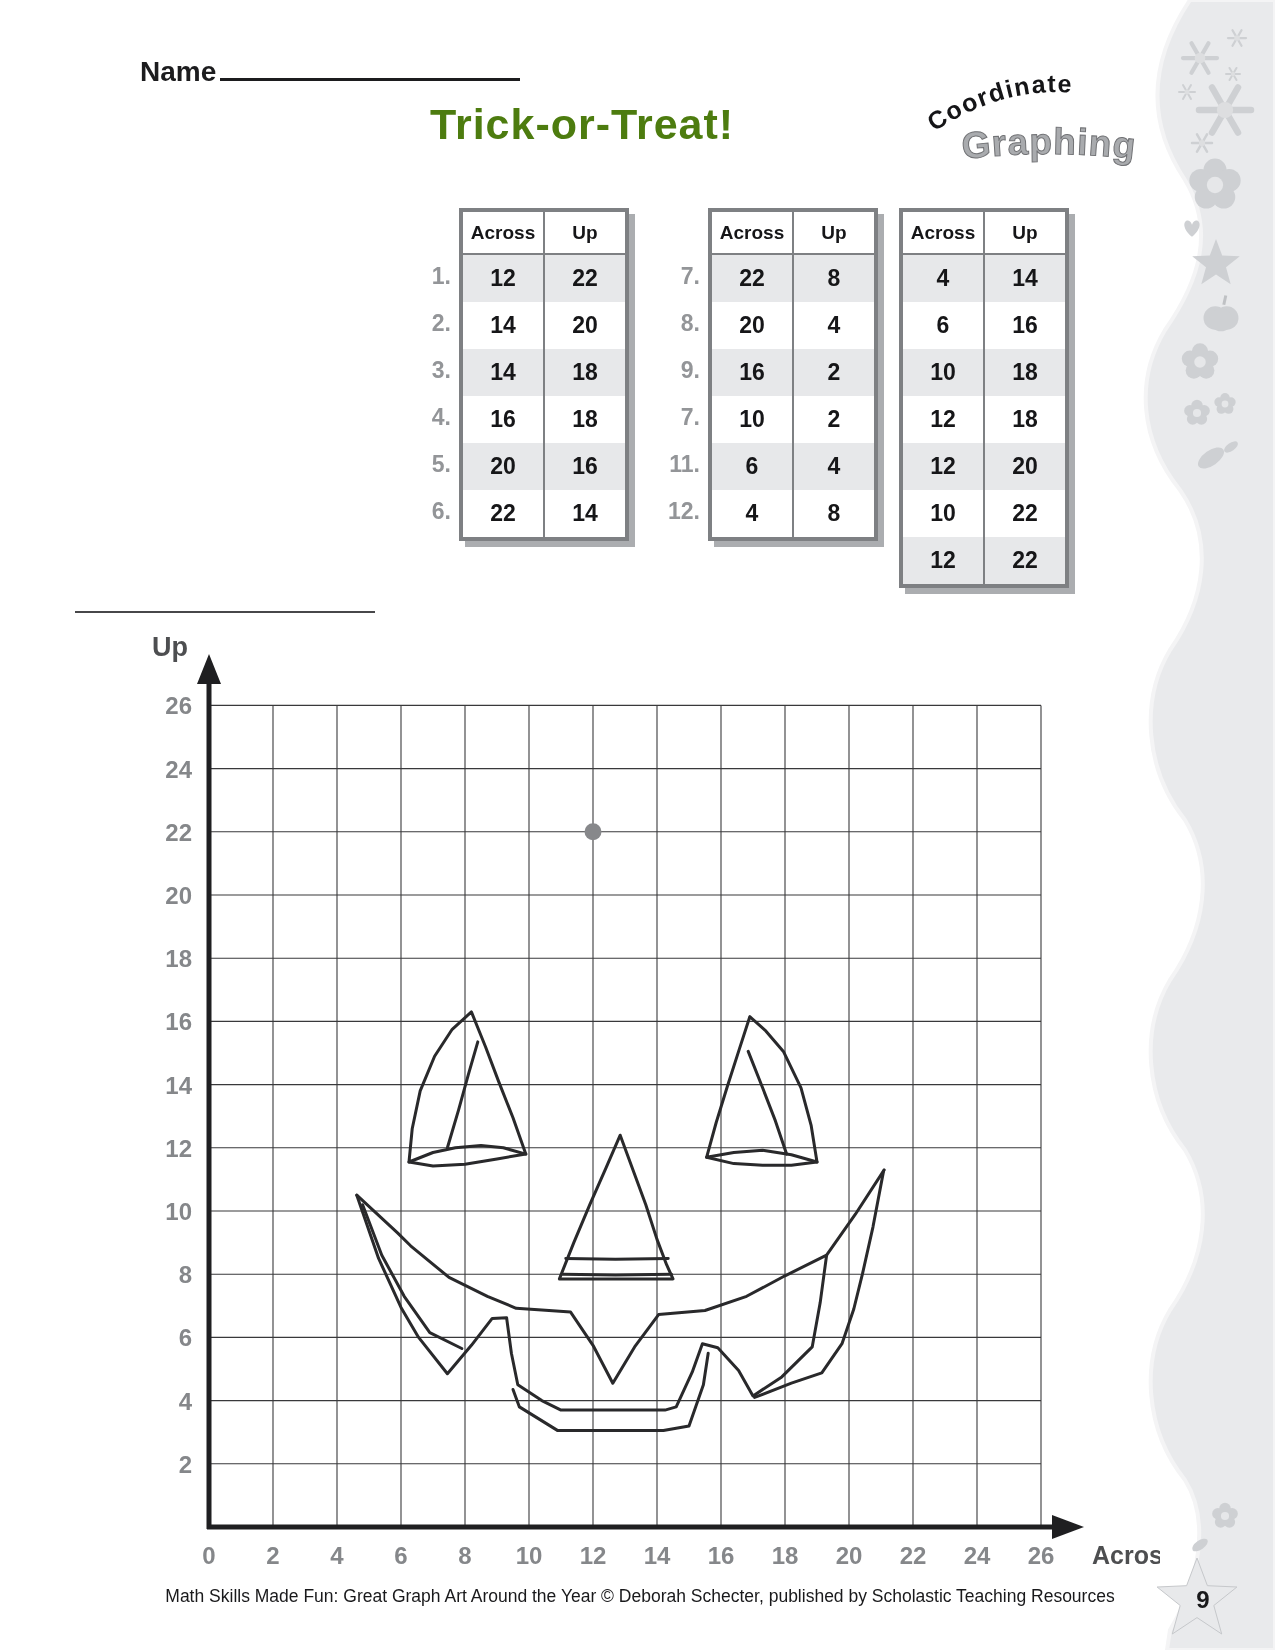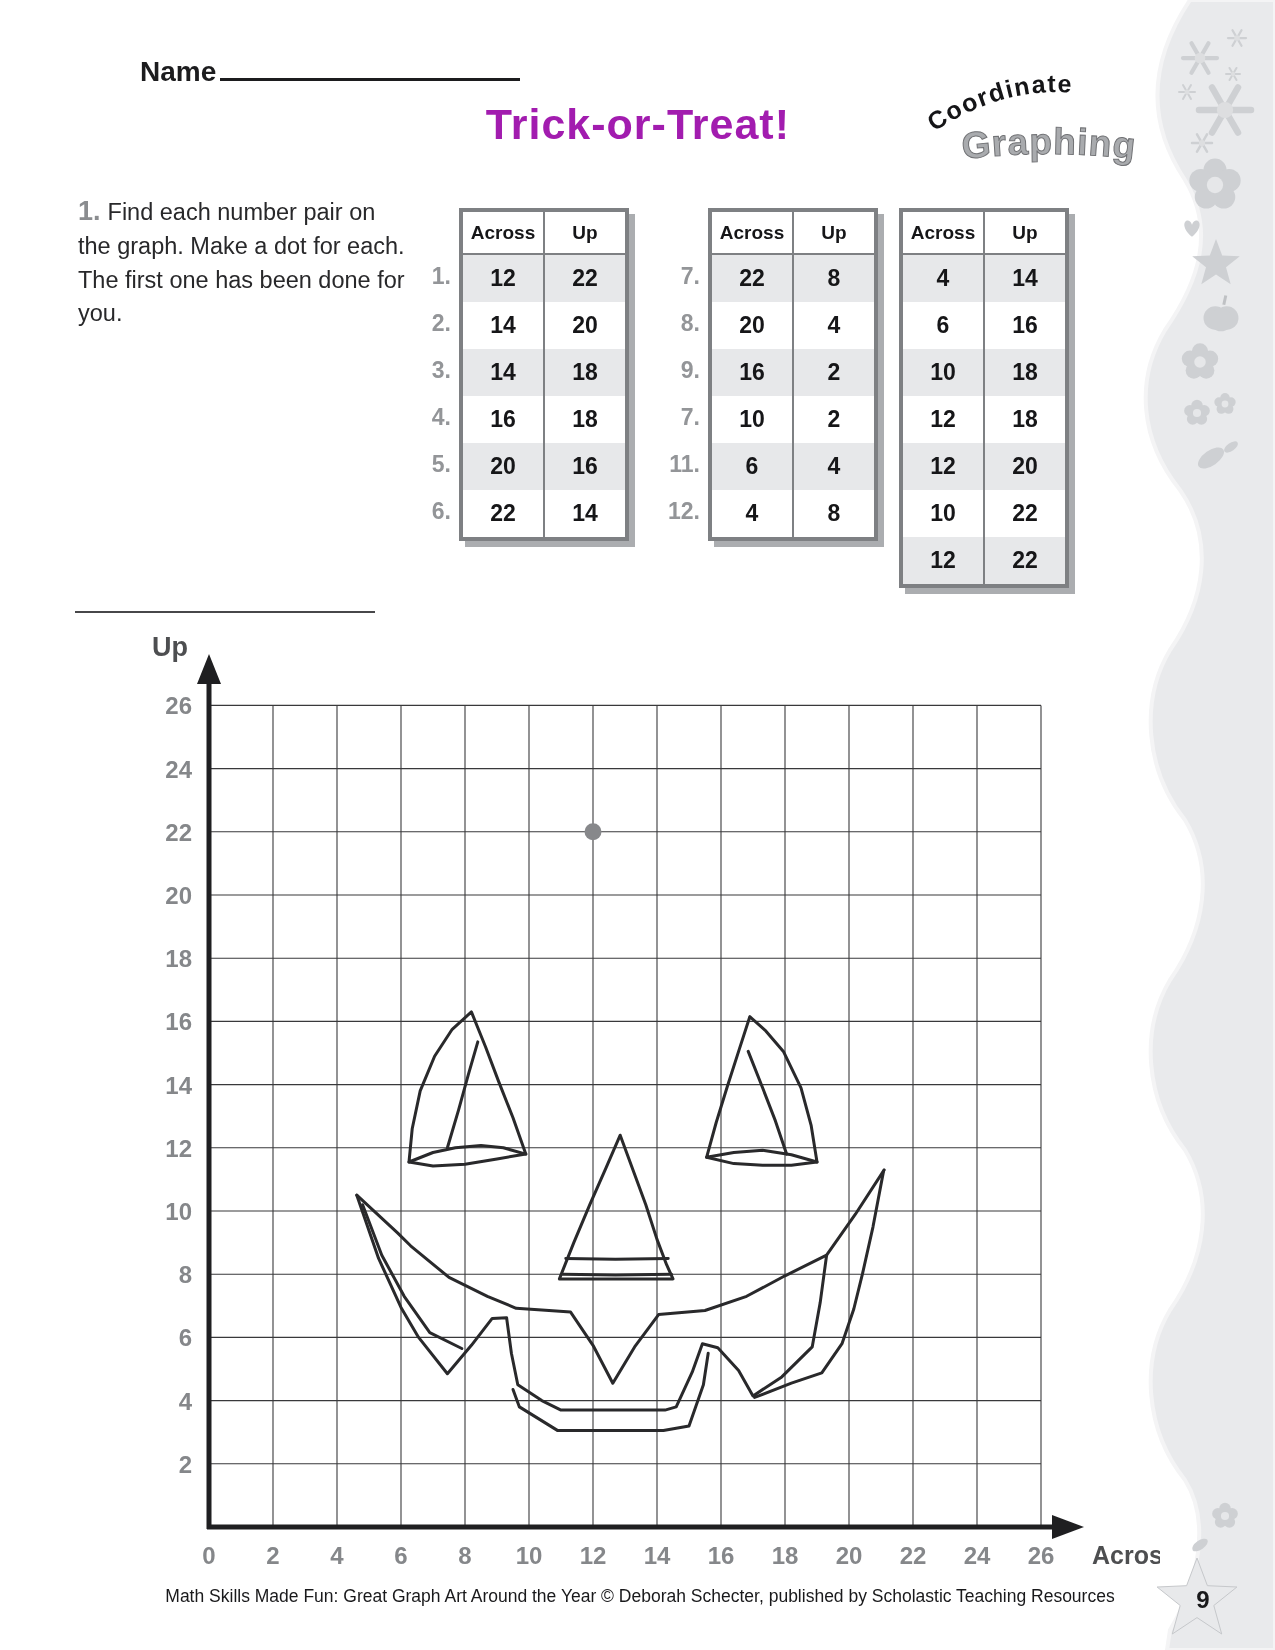--- a/index.html
+++ b/index.html
@@ -2,22 +2,22 @@
 <html><head>
 <meta charset="utf-8">
 <style>
   html,body{margin:0;padding:0;background:#ffffff;}
   body{width:1275px;height:1650px;position:relative;overflow:hidden;
        font-family:"Liberation Sans", sans-serif;color:#1c1c1e;}
   .abs{position:absolute;}
   
   #name-row{left:140px;top:56px;font-size:28px;font-weight:bold;}
   #name-line{display:inline-block;width:300px;border-bottom:3px solid #1c1c1e;height:20px;margin-left:4px;}
-  #page-title{left:430px;top:100px;width:360px;text-align:right;font-size:43px;font-weight:bold;
-              color:#a21caf;letter-spacing:1px;}
+  #page-title{left:430px;top:100px;width:360px;text-align:left;font-size:43px;font-weight:bold;
+              color:#4d7c0f;letter-spacing:1px;}
   
   #instructions{left:78px;top:192px;width:332px;font-size:23.5px;line-height:1.42;color:#28282a;}
   #instructions p{margin:0 0 20px 0;}
   .instr-num{color:#8a8c8f;font-weight:bold;font-size:27px;margin-right:7px;}
   #answer-line{left:75px;top:585px;width:300px;height:26px;border-bottom:2.5px solid #47474a;}
   
   .coord-table{position:absolute;display:flex;align-items:flex-start;}
   .row-labels{display:flex;flex-direction:column;align-items:flex-end;width:46px;margin-right:8px;}
   .row-labels .spacer{height:45px;}
   .row-labels div.lbl{height:47px;line-height:47px;color:#939598;font-weight:bold;font-size:23px;}
@@ -162,21 +162,20 @@
   </defs>
   <text font-size="25" font-weight="bold" fill="#151517" letter-spacing="1.5">
     <textPath href="#arc1" id="badge-line1-tp">Coordinate</textPath>
   </text>
   <text font-size="37" font-weight="bold" fill="#a9abae" stroke="#717275" stroke-width="1" letter-spacing="1" text-anchor="middle">
     <textPath href="#arc2" startOffset="50%" id="badge-line2-tp">Graphing</textPath>
   </text>
 </svg>
 
 <div class="abs" id="instructions">
-  <p><span class="instr-num">1.</span><span>Find each number pair on the graph. Make a dot for each. The first one has been done for you.</span></p>
 </div>
 <div class="abs" id="answer-line"></div>
 
 <div id="tables-root">
     <div class="coord-table" style="left: 405px; top: 208px;">
       <div class="row-labels">
         <div class="spacer"></div>
         <div class="lbl">1.</div>
         <div class="lbl">2.</div>
         <div class="lbl">3.</div>

